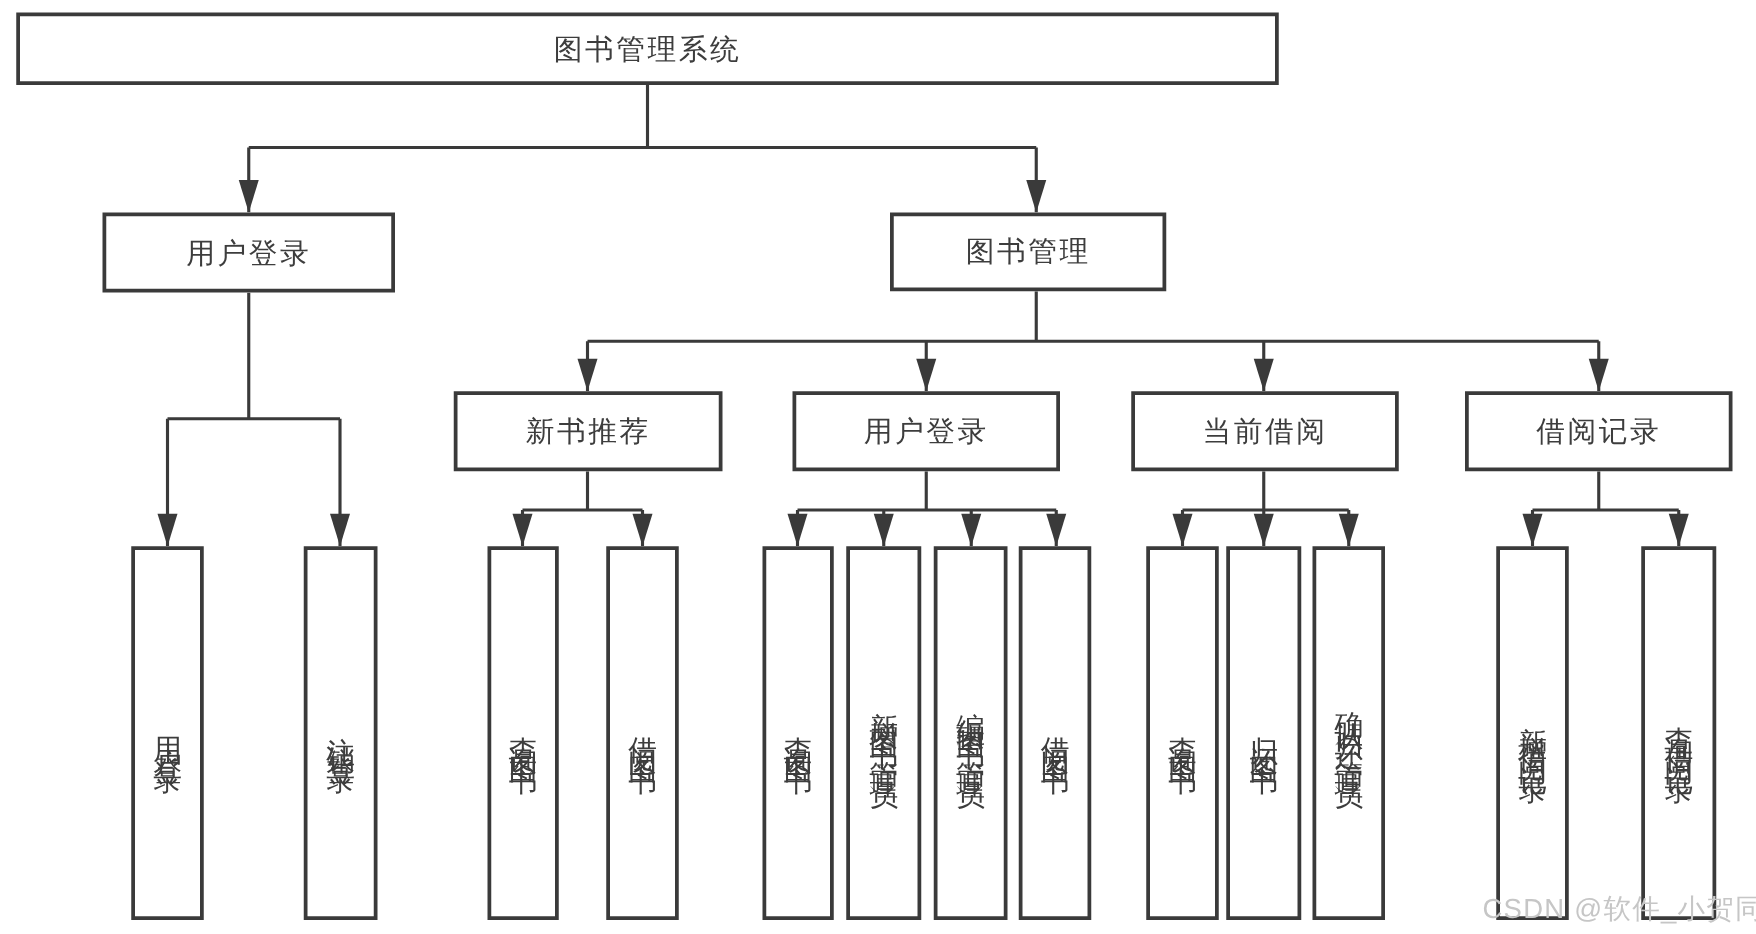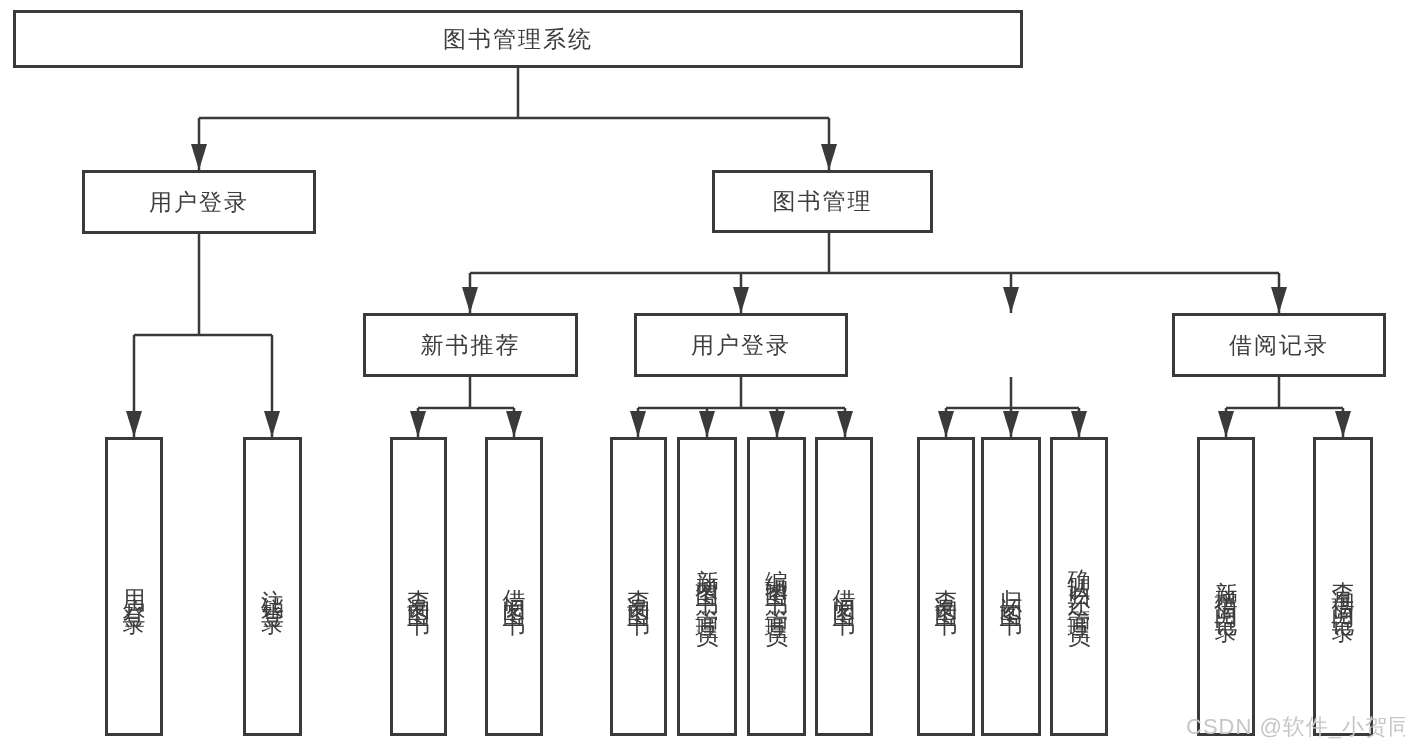--- a/index.html
+++ b/index.html
@@ -89,20 +89,23 @@
   <div class="box h" style="left:712px;top:170px;width:221px;height:63px">
     <span>图书管理</span>
   </div>
 
   <div class="box h" style="left:363px;top:313px;width:215px;height:64px">
     <span>新书推荐</span>
   </div>
   <div class="box h" style="left:634px;top:313px;width:214px;height:64px">
     <span>用户登录</span>
   </div>
+  <div class="box h" style="left:905px;top:313px;width:214px;height:64px">
+    <span>当前借阅</span>
+  </div>
   <div class="box h" style="left:1172px;top:313px;width:214px;height:64px">
     <span>借阅记录</span>
   </div>
 
   <div class="box v" style="left:105px;top:437px;width:58px;height:299px">
     <span>用户登录</span>
   </div>
   <div class="box v" style="left:243px;top:437px;width:59px;height:299px">
     <span>注销登录</span>
   </div>

